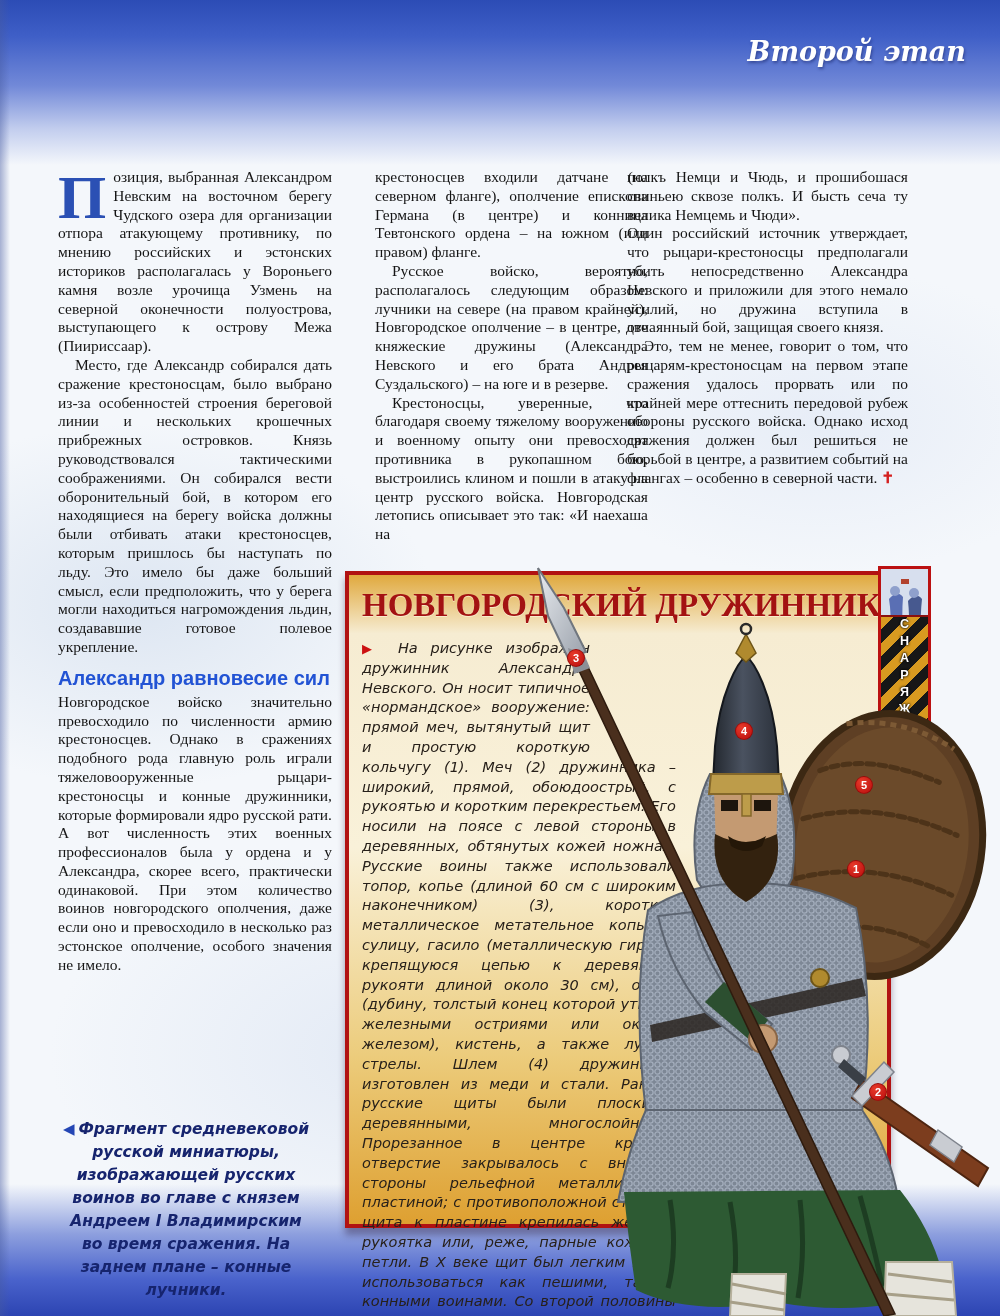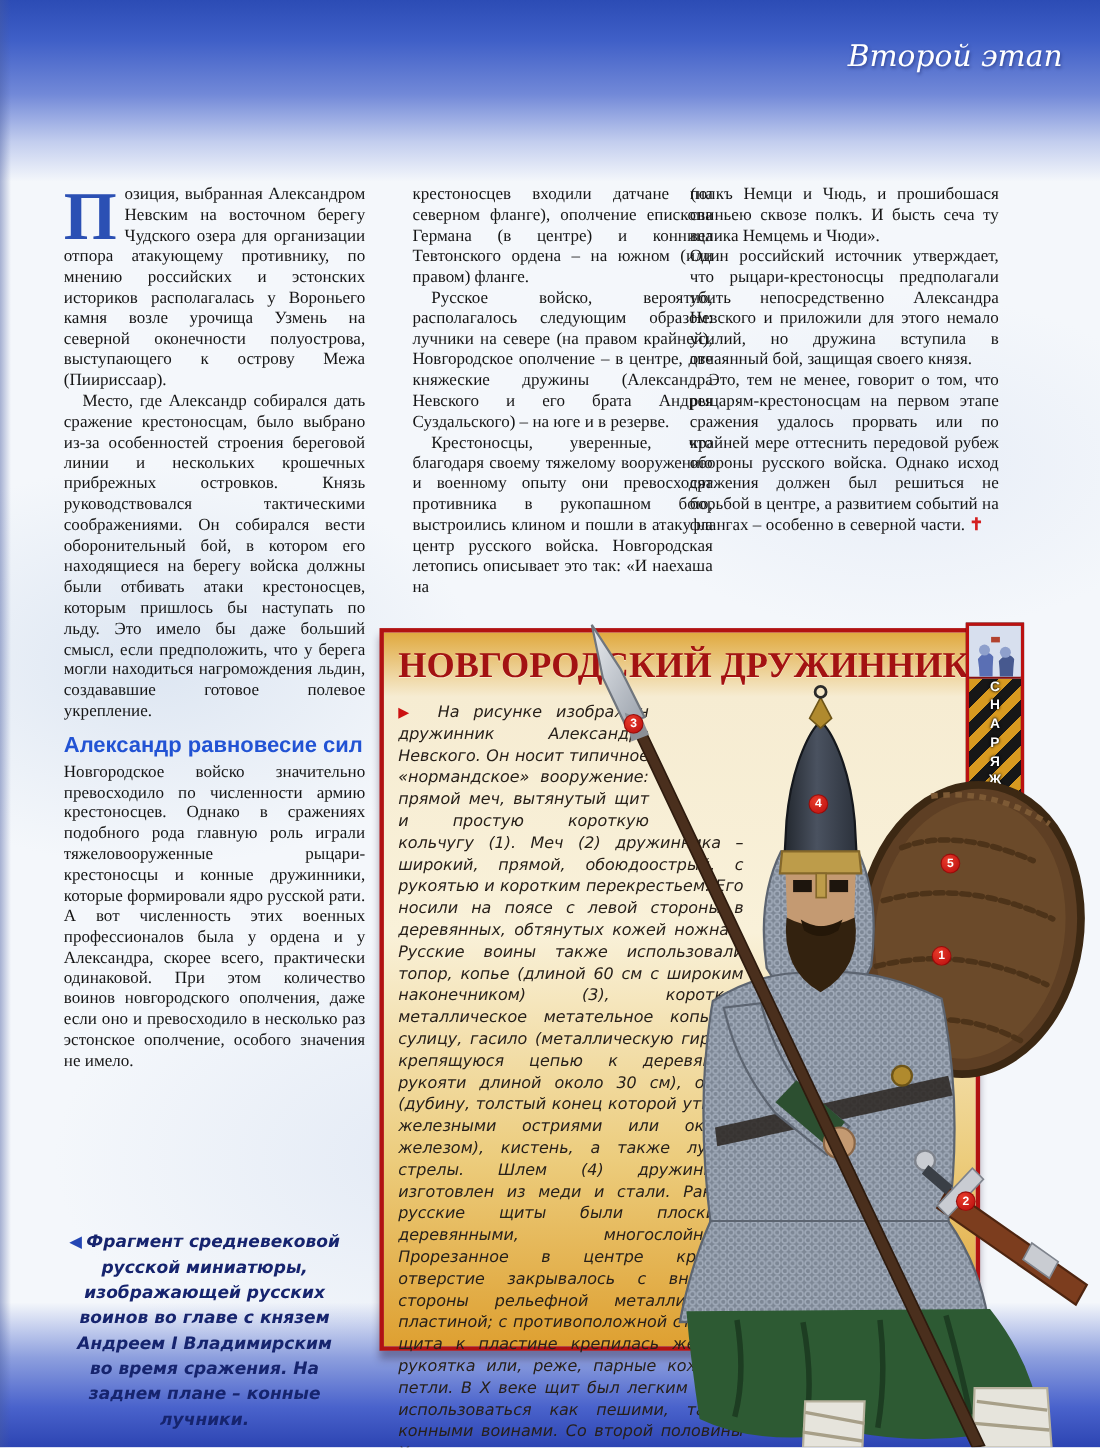--- a/index.html
+++ b/index.html
@@ -11,21 +11,21 @@
       radial-gradient(ellipse 500px 300px at 40% 80%, #e3eaf5 0%, rgba(227,234,245,0) 70%),
       #f4f7fb; }
   .bg-top { position:absolute; left:0; top:0; width:1000px; height:165px; z-index:0;
     background:linear-gradient(180deg, #2c4cb5 0%, #3f5fc7 22%, #7289d8 52%, #c2cdee 78%, rgba(244,247,251,0) 100%); }
   .bg-bottom { position:absolute; left:0; bottom:0; width:1000px; height:132px; z-index:0;
     background:linear-gradient(180deg, rgba(244,247,251,0) 0%, #8d9fde 38%, #4a63cc 72%, #2c44b2 100%); }
   .edge-left { position:absolute; left:0; top:0; width:10px; height:1316px; z-index:1;
     background:linear-gradient(90deg, rgba(70,90,160,0.45), rgba(70,90,160,0)); }
 
   .page-header { position:absolute; top:36px; right:34px; z-index:2; color:#ffffff;
-    font-family:"DejaVu Serif", serif; font-style:italic; font-weight:normal; font-size:27px;
+    font-family:"DejaVu Serif", serif; font-style:italic; font-weight:bold; font-size:27px;
     text-shadow:1px 2px 3px rgba(10,20,80,0.45); }
 
   .col { position:absolute; z-index:2; font-size:15.5px; line-height:18.8px; color:#151515;
     text-align:justify; }
   .col p { margin:0; }
   .col p.ind { text-indent:17px; }
   .col1 { left:58px; top:168px; width:274px; }
   .col2 { left:344px; top:168px; width:273px;margin-left:31px; }
   .col3 { left:627px; top:168px; width:281px; }
 

